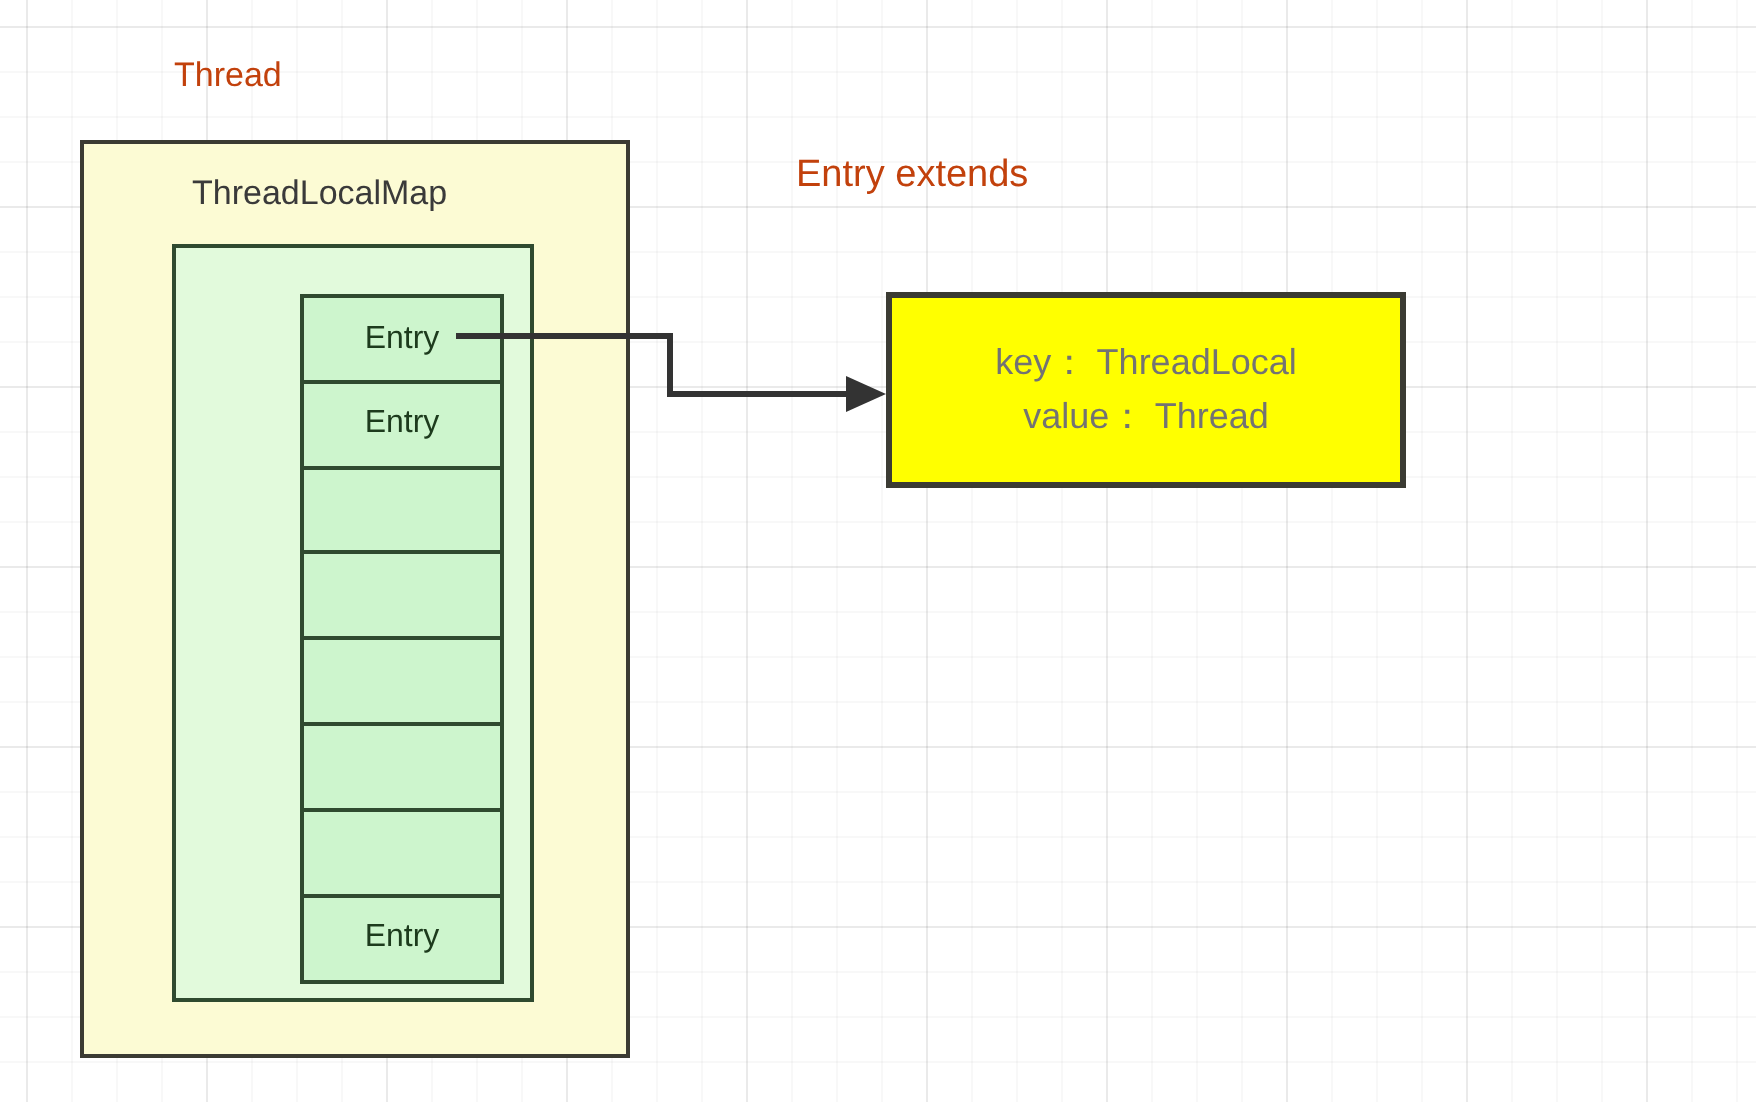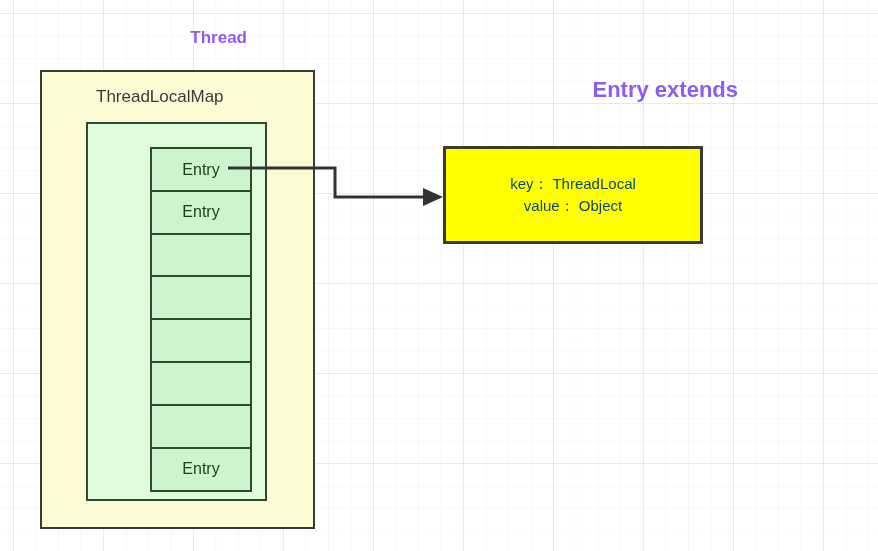--- a/index.html
+++ b/index.html
@@ -33,37 +33,36 @@
       90px 90px,
       22.5px 22.5px,
       22.5px 22.5px;
     background-position: 13px 13px, 13px 13px, 13px 13px, 13px 13px;
     pointer-events: none;
   }
 
   
   .label {
     position: absolute;
-    text-align: right;
+    text-align: left;
     white-space: pre;
-    color: #8b5cf6;
+    color: #c2410c;
     line-height: 1.32;
-    font-weight: bold;
   }
   #thread-label {
     left: 87px;
     top: 27px;
     width: 160px;
     font-size: 17px;
   }
   #entry-class-label {
     left: 398px;
     top: 75px;
     width: 340px;
-    font-size: 22px;
+    font-size: 19px;
   }
   #tlm-label {
     position: absolute;
     left: 96px;
     top: 87px;
     width: 160px;
     text-align: left;
     font-size: 17px;
     color: #3a3a3a;
   }
@@ -120,22 +119,22 @@
     top: 146px;
     width: 260px;
     height: 98px;
     background: #ffff00;
     border: 3px solid #3b3b33;
     box-sizing: border-box;
     display: flex;
     flex-direction: column;
     align-items: center;
     justify-content: center;
-    font-size: 15px;
-    color: #0c4a6e;
+    font-size: 18px;
+    color: #737373;
     line-height: 1.5;
   }
   #entry-detail-box .kv { white-space: pre; }
 
   
   #connector {
     position: absolute;
     left: 0; top: 0;
     width: 878px;
     height: 551px;
@@ -186,16 +185,16 @@
       </div>
   </div>
 
   <svg id="connector" viewBox="0 0 878 551" xmlns="http://www.w3.org/2000/svg">
     <path d="M 228 168 L 335 168 L 335 197 L 432 197" fill="none" stroke="#333333" stroke-width="3"></path>
     <polygon points="443,197 423,188 423,206" fill="#333333"></polygon>
   </svg>
 
   <div id="entry-detail-box">
     <div class="kv">key： ThreadLocal</div>
-    <div class="kv">value： Object</div>
+    <div class="kv">value： Thread</div>
   </div>
 
 </div>
 
 </body></html>

